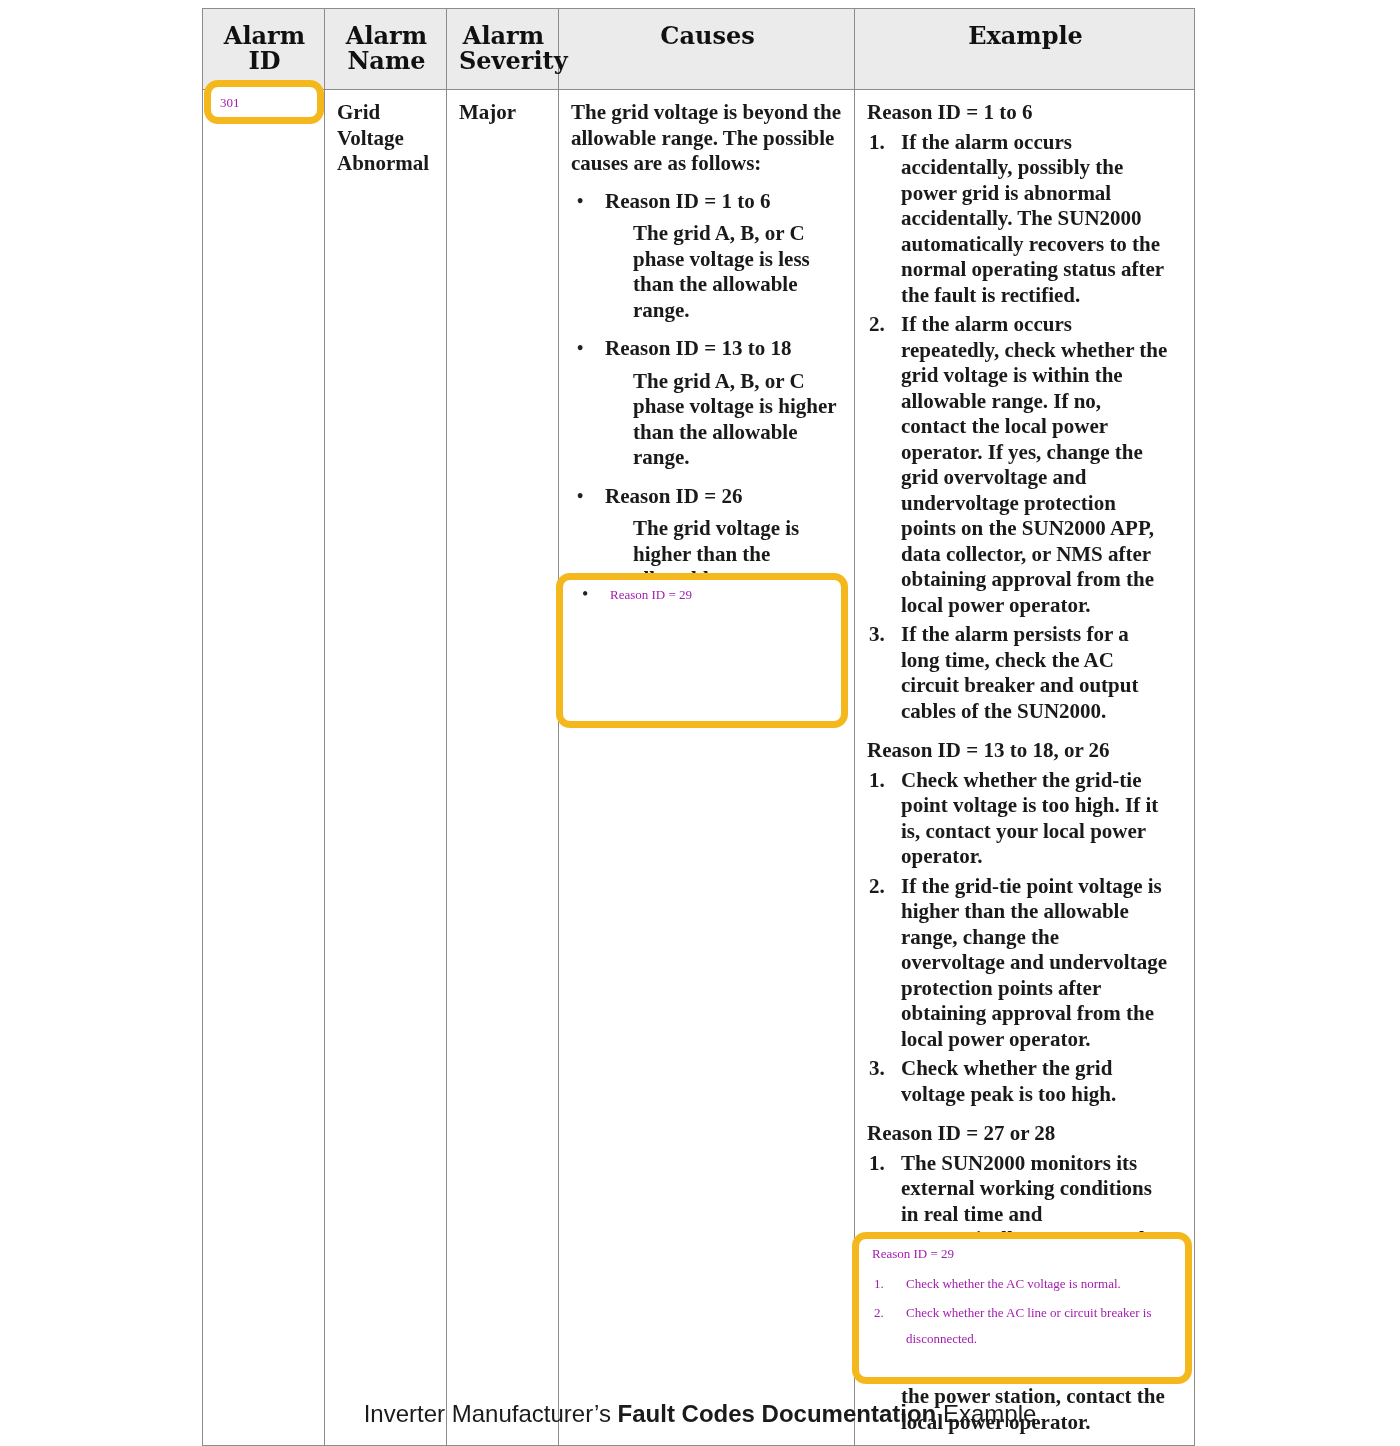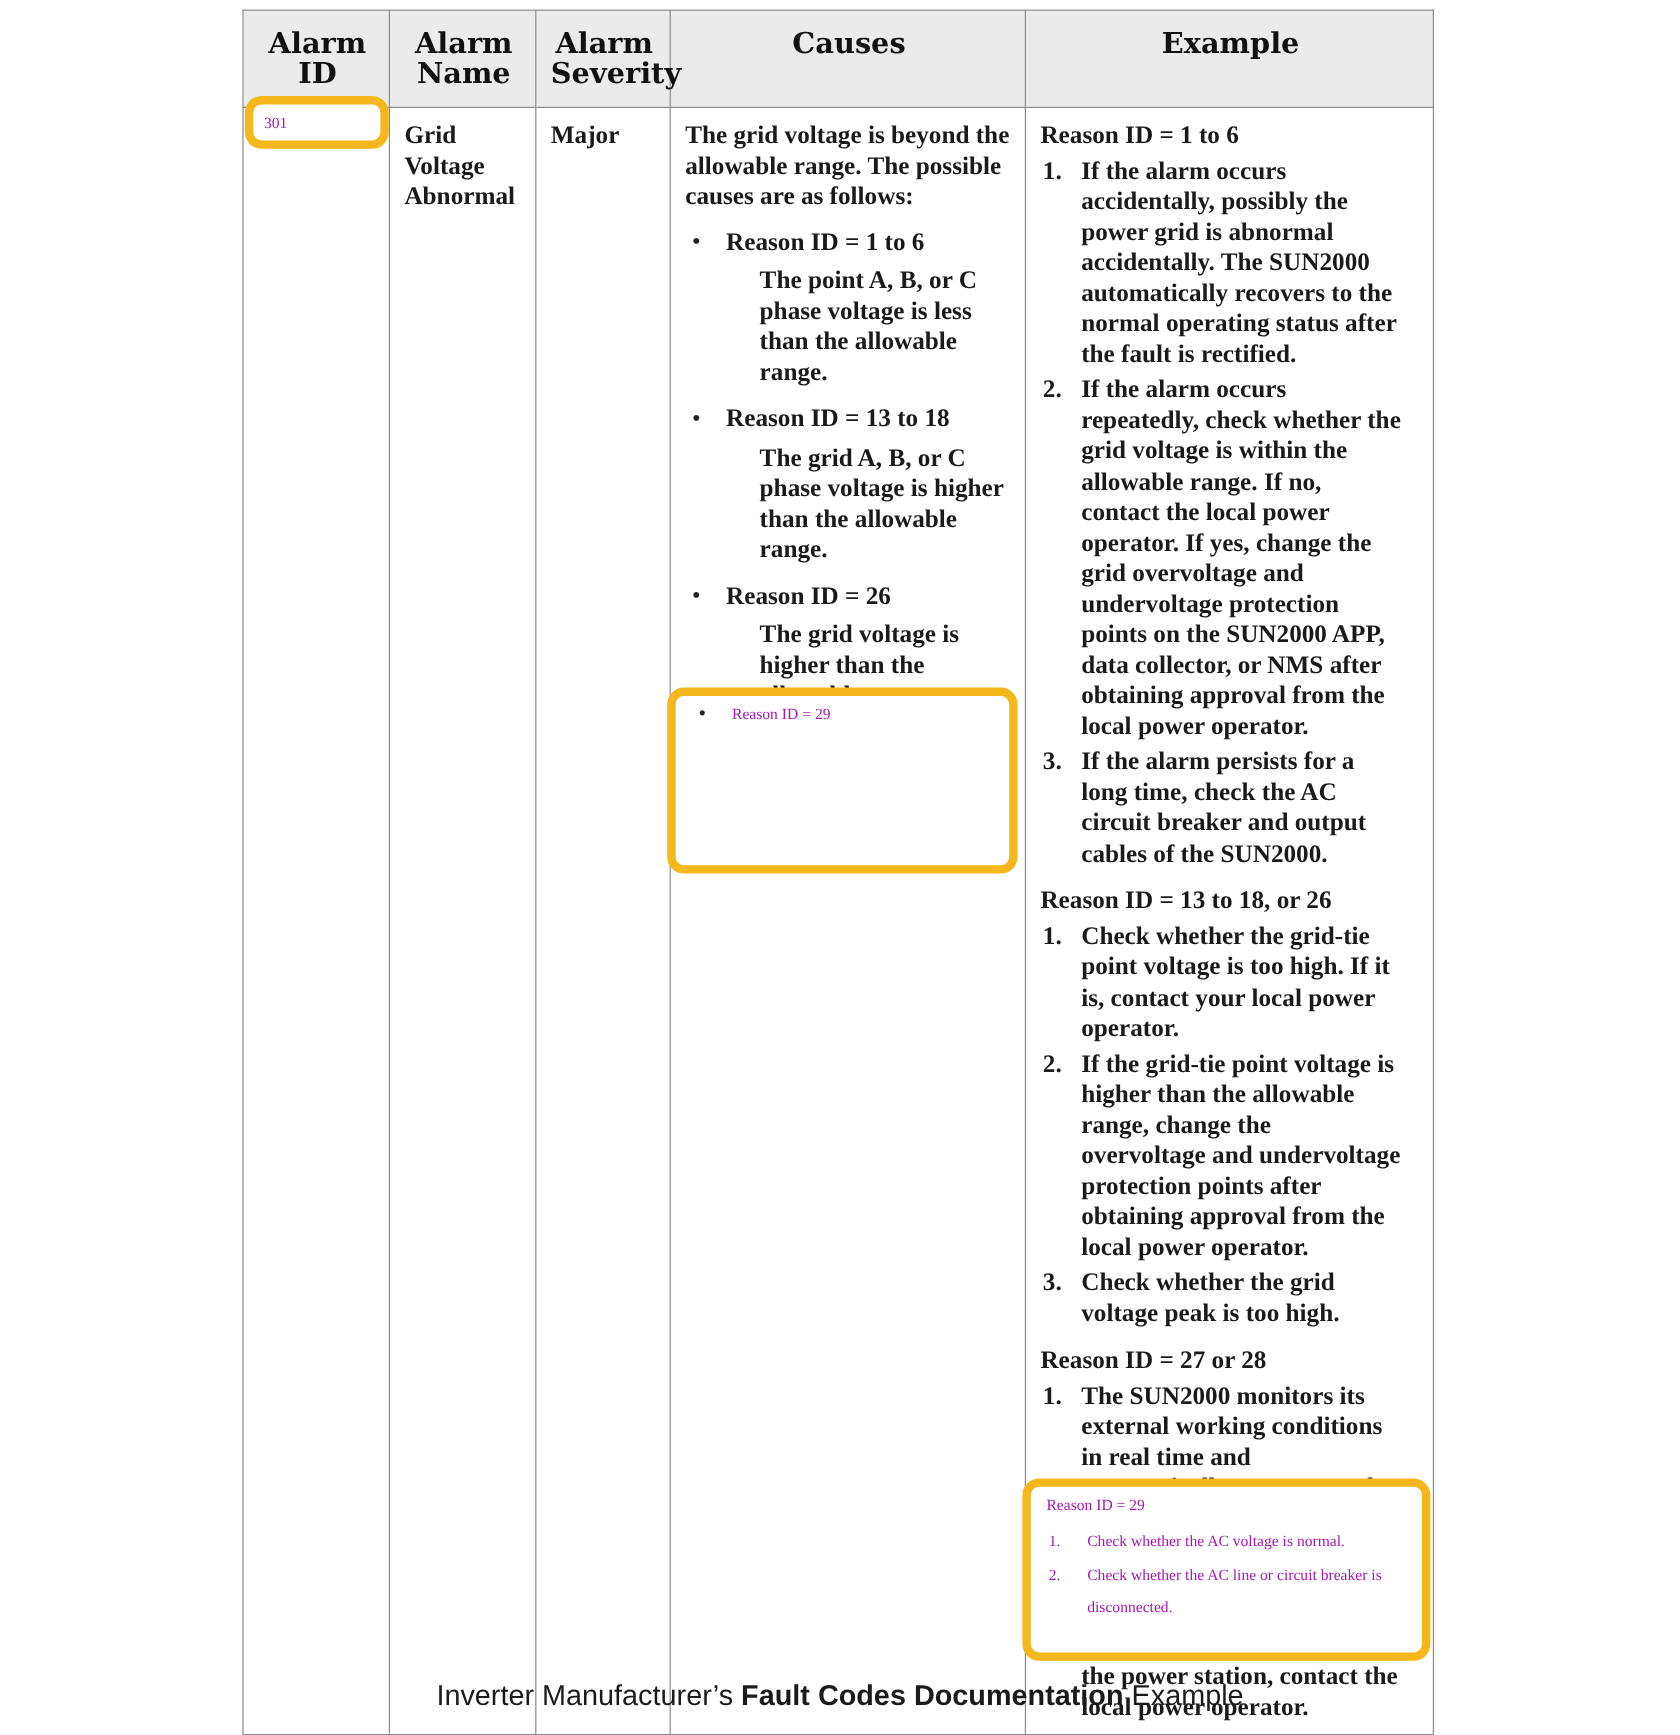--- a/index.html
+++ b/index.html
@@ -236,21 +236,21 @@
 
           <td class="body-cell">
             <span class="cell-text">Major</span>
           </td>
 
           <td class="body-cell">
             <p class="causes-intro">The grid voltage is beyond the allowable range. The possible causes are as follows:</p>
             <ul class="bullets">
               <li>
                 <span class="bullet-head">Reason ID = 1 to 6</span>
-                <span class="bullet-sub">The point A, B, or C phase voltage is less than the allowable range.</span>
+                <span class="bullet-sub">The grid A, B, or C phase voltage is less than the allowable range.</span>
               </li>
               <li>
                 <span class="bullet-head">Reason ID = 13 to 18</span>
                 <span class="bullet-sub">The grid A, B, or C phase voltage is higher than the allowable range.</span>
               </li>
               <li>
                 <span class="bullet-head">Reason ID = 26</span>
                 <span class="bullet-sub">The grid voltage is higher than the allowable range.</span>
               </li>
               <li>

